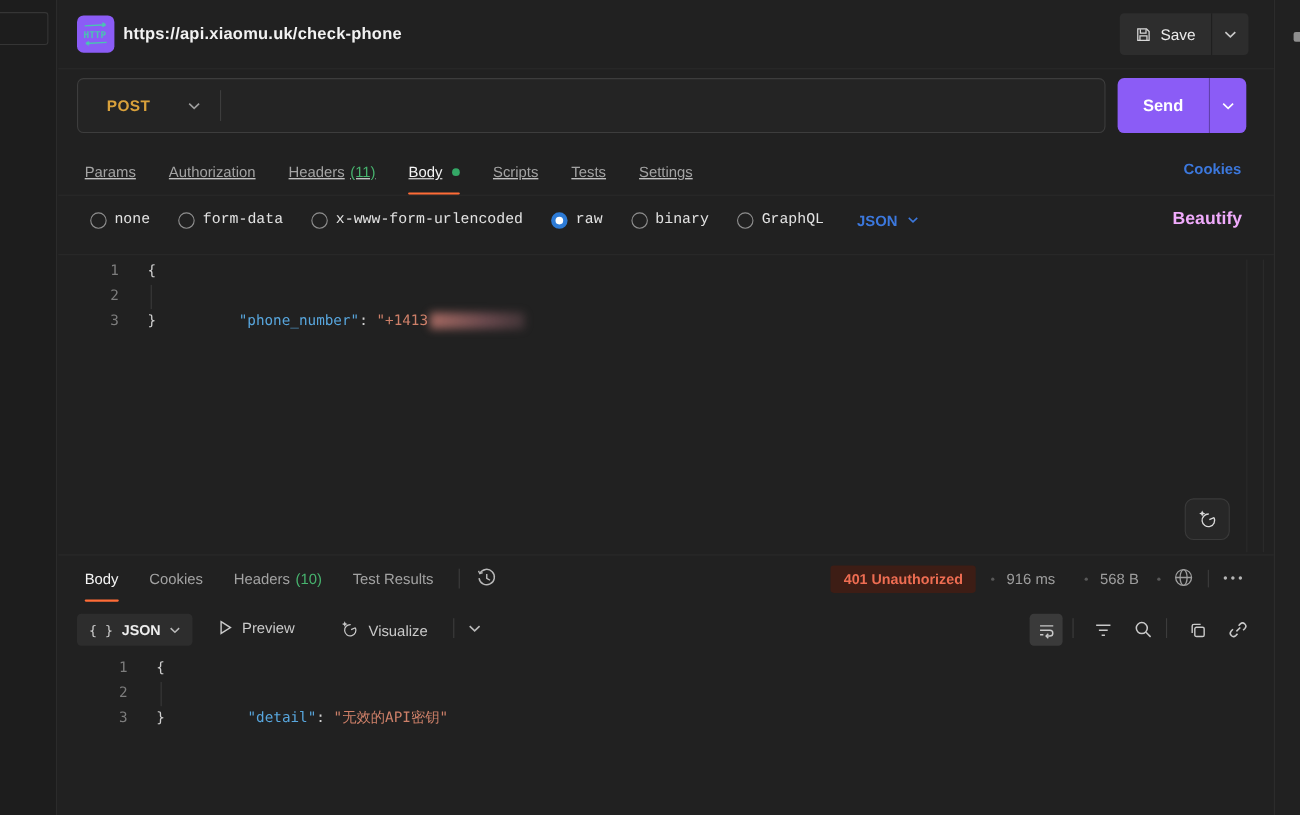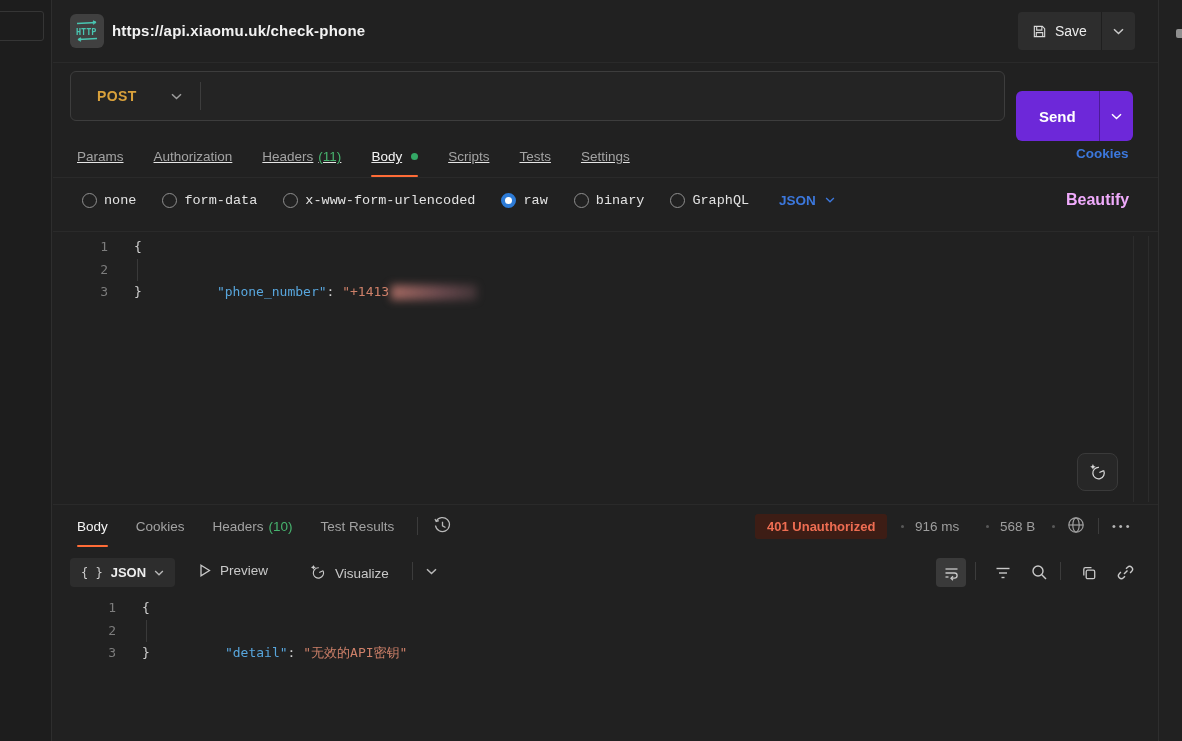--- a/index.html
+++ b/index.html
@@ -13,35 +13,35 @@
 
   
   .top-indicator { left:490px; top:0; width:196px; height:3px; background:#ff6c37; }
   .left-rail { left:0; top:0; width:52px; height:741px; background:#1d1d1d; border-right:1px solid #2e2e2e; overflow:hidden; }
   .rail-tab { position:absolute; left:-6px; top:11px; width:50px; height:30px; border:1px solid #353535; border-radius:3px; }
   .right-rail { left:1158px; top:0; width:24px; height:741px; background:#212121; border-left:1px solid #2e2e2e; overflow:hidden; }
   .rail-mini-icon { position:absolute; left:17px; top:29px; width:9px; height:9px; background:#8f8f8f; border-radius:2px; }
 
   
   .header-bar { left:53px; top:0; width:1105px; height:63px; border-bottom:1px solid #2a2a2a; background:#212121; }
-  .http-badge { position:absolute; left:17px; top:14px; width:34px; height:34px; border-radius:6px; background:#404040; display:flex; align-items:center; justify-content:center; }
+  .http-badge { position:absolute; left:17px; top:14px; width:34px; height:34px; border-radius:6px; background:#8b5cf6; display:flex; align-items:center; justify-content:center; }
   .req-title { position:absolute; left:59px; top:22px; font-size:15px; font-weight:700; color:#f2f2f2; letter-spacing:.2px; }
   .save-btn { position:absolute; left:965px; top:12px; height:38px; display:flex; background:#2d2d2d; border-radius:4px; overflow:hidden; }
   .save-main { display:flex; align-items:center; gap:8px; padding:0 14px; color:#ececec; font-size:14px; cursor:pointer; }
   .save-sep { width:1px; background:#1f1f1f; }
   .save-caret { display:flex; align-items:center; padding:0 11px; color:#c9c9c9; cursor:pointer; }
 
   
   .url-box { left:70px; top:71px; width:935px; height:50px; background:#242424; border:1px solid #3d3d3d; border-radius:6px; display:flex; align-items:center; }
   .method-select { display:flex; align-items:center; gap:34px; padding:0 18px 0 26px; cursor:pointer; }
   .method-label { font-size:14px; font-weight:700; letter-spacing:.4px; color:#d9a13b; }
   .url-divider { width:1px; height:28px; background:#3d3d3d; }
   .url-text { padding-left:16px; font-size:14.5px; color:#e8e8e8; }
   .enter-hint { color:#838383; font-size:13px; margin-left:7px; }
-  .send-btn { left:1016px; top:71px; height:50px; display:flex; background:#6d28d9; border-radius:6px; overflow:hidden;margin-top:20px; }
+  .send-btn { left:1016px; top:71px; height:50px; display:flex; background:#8b5cf6; border-radius:6px; overflow:hidden; }
   .send-main { display:flex; align-items:center; padding:0 23px; color:#fff; font-size:15px; font-weight:700; cursor:pointer; }
   .send-sep { width:1px; background:rgba(0,0,0,.3); }
   .send-caret { display:flex; align-items:center; padding:0 11px; color:#fff; cursor:pointer; }
 
   
   .req-tabs { left:77px; top:136px; height:41px; display:flex; align-items:center; gap:30px;text-decoration:underline; }
   .tab { position:relative; height:41px; display:flex; align-items:center; font-size:13.5px; color:#a3a3a3; cursor:pointer; white-space:nowrap; }
   .tab .count { color:#47b36e; margin-left:5px; }
   .tab.active { color:#f5f5f5; }
   .tab .green-dot { width:7px; height:7px; border-radius:50%; background:#34a866; margin-left:9px; }

